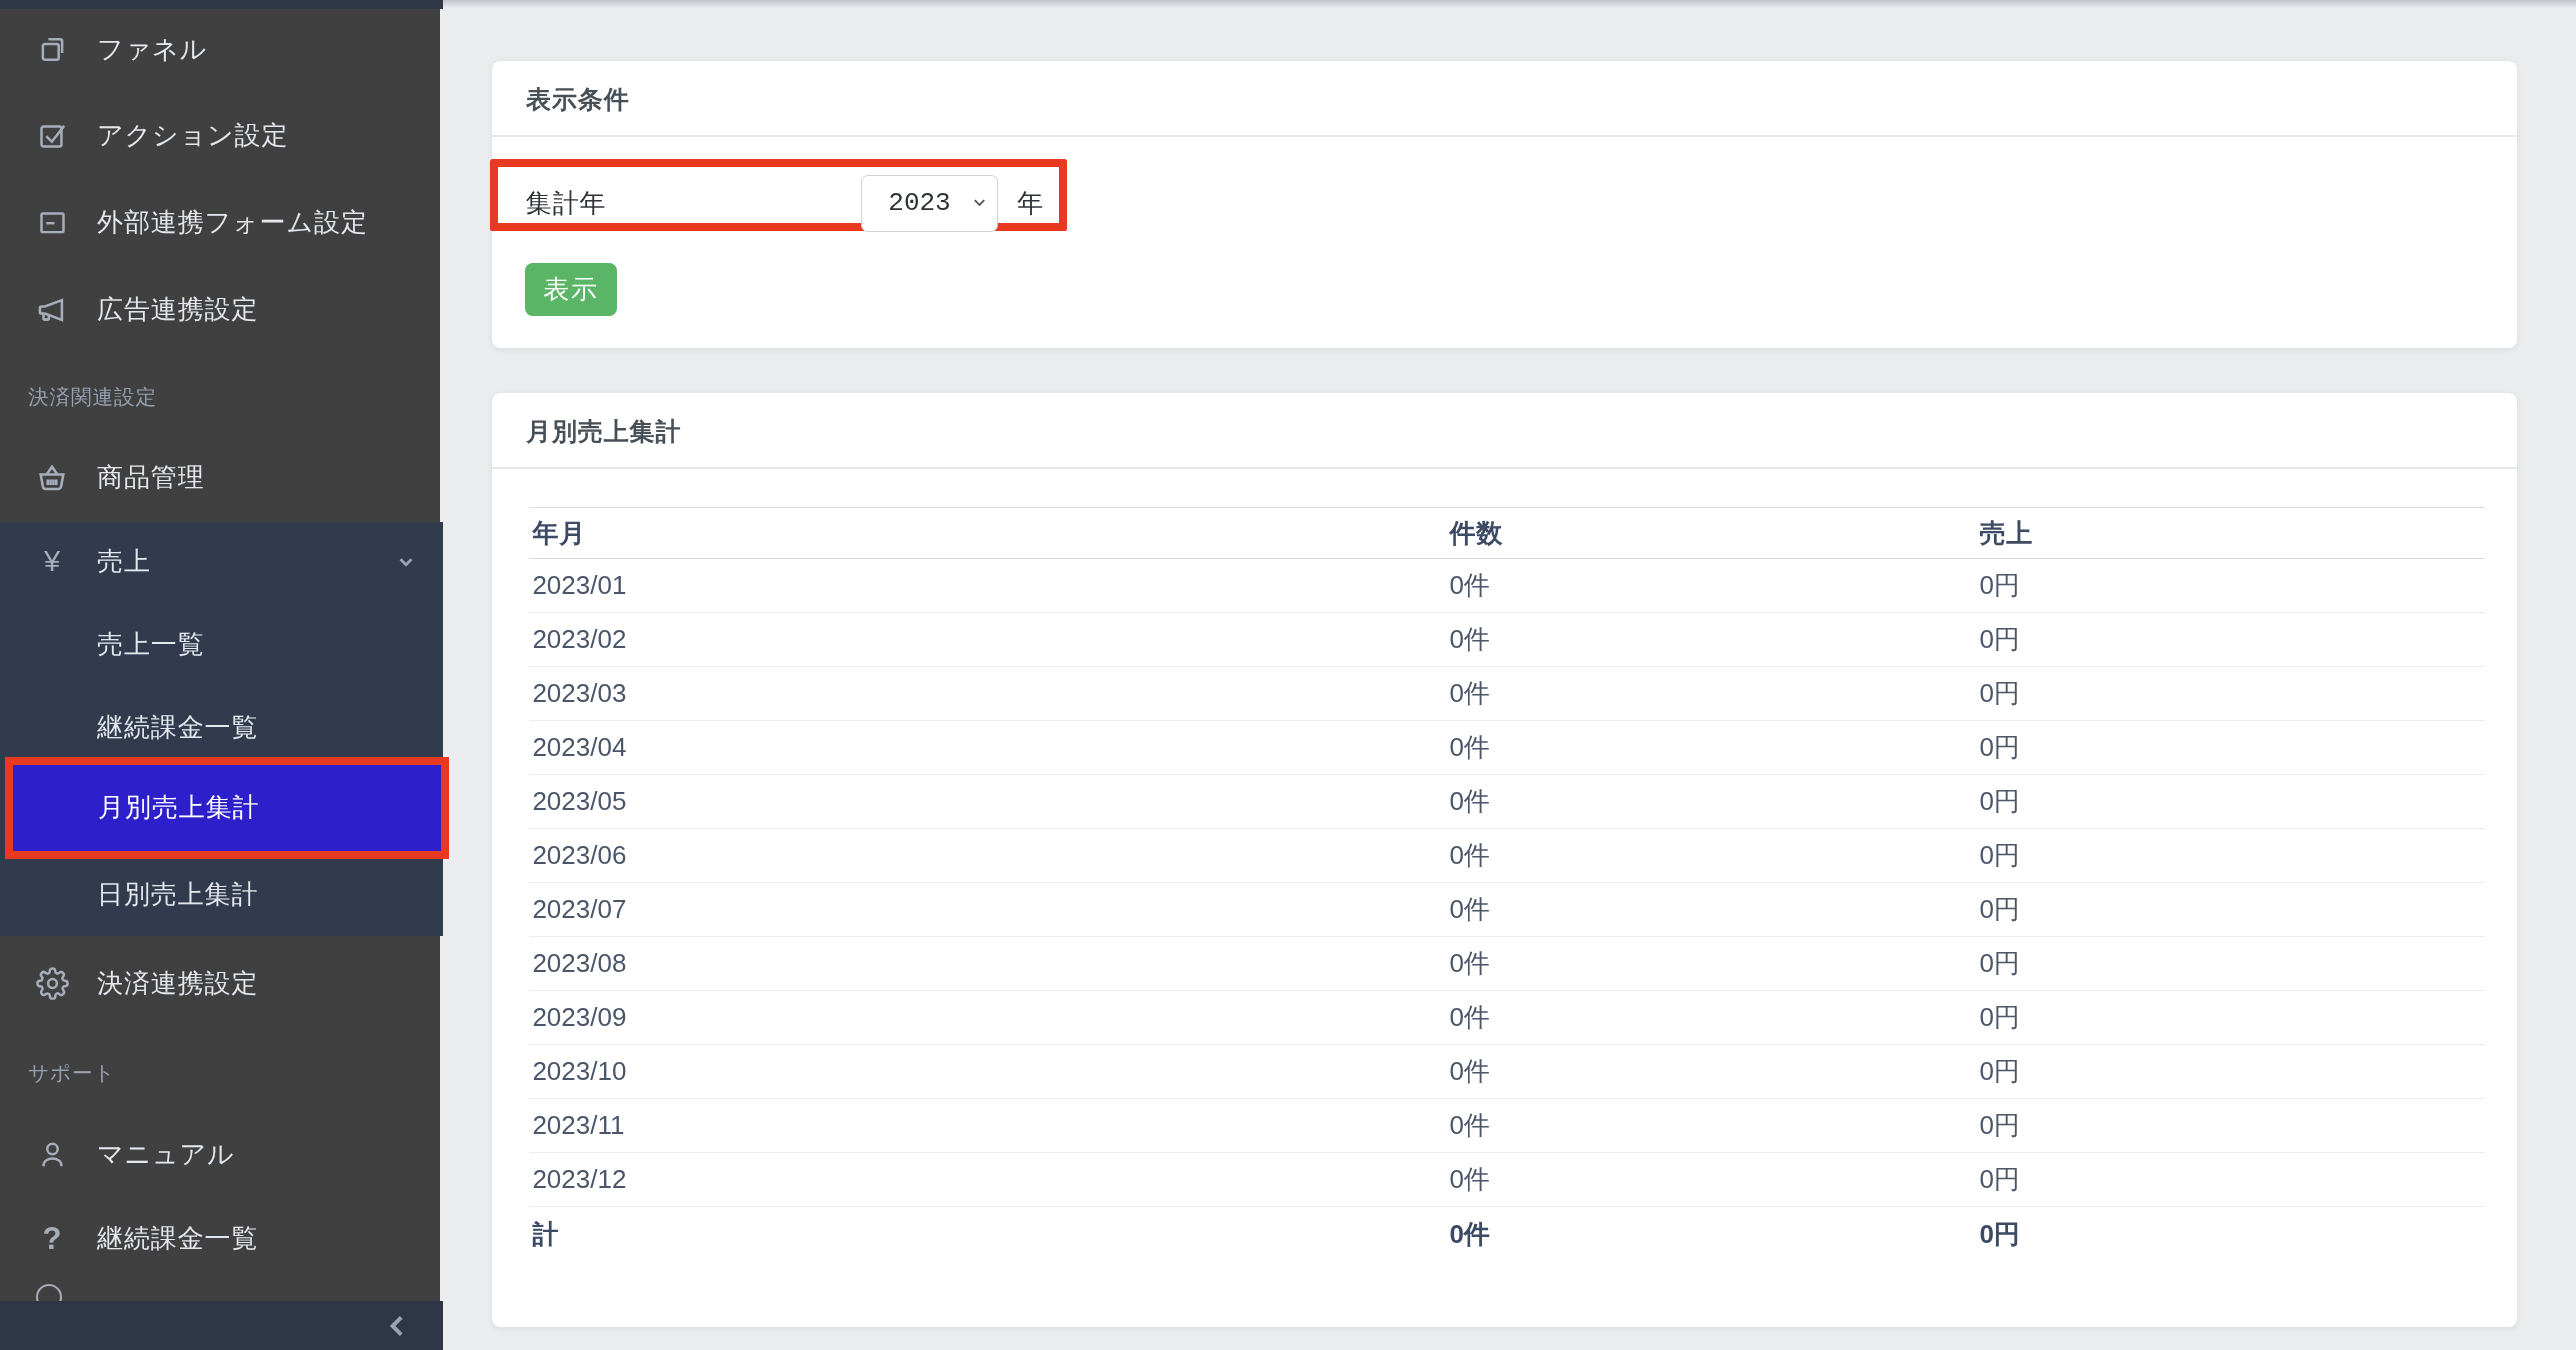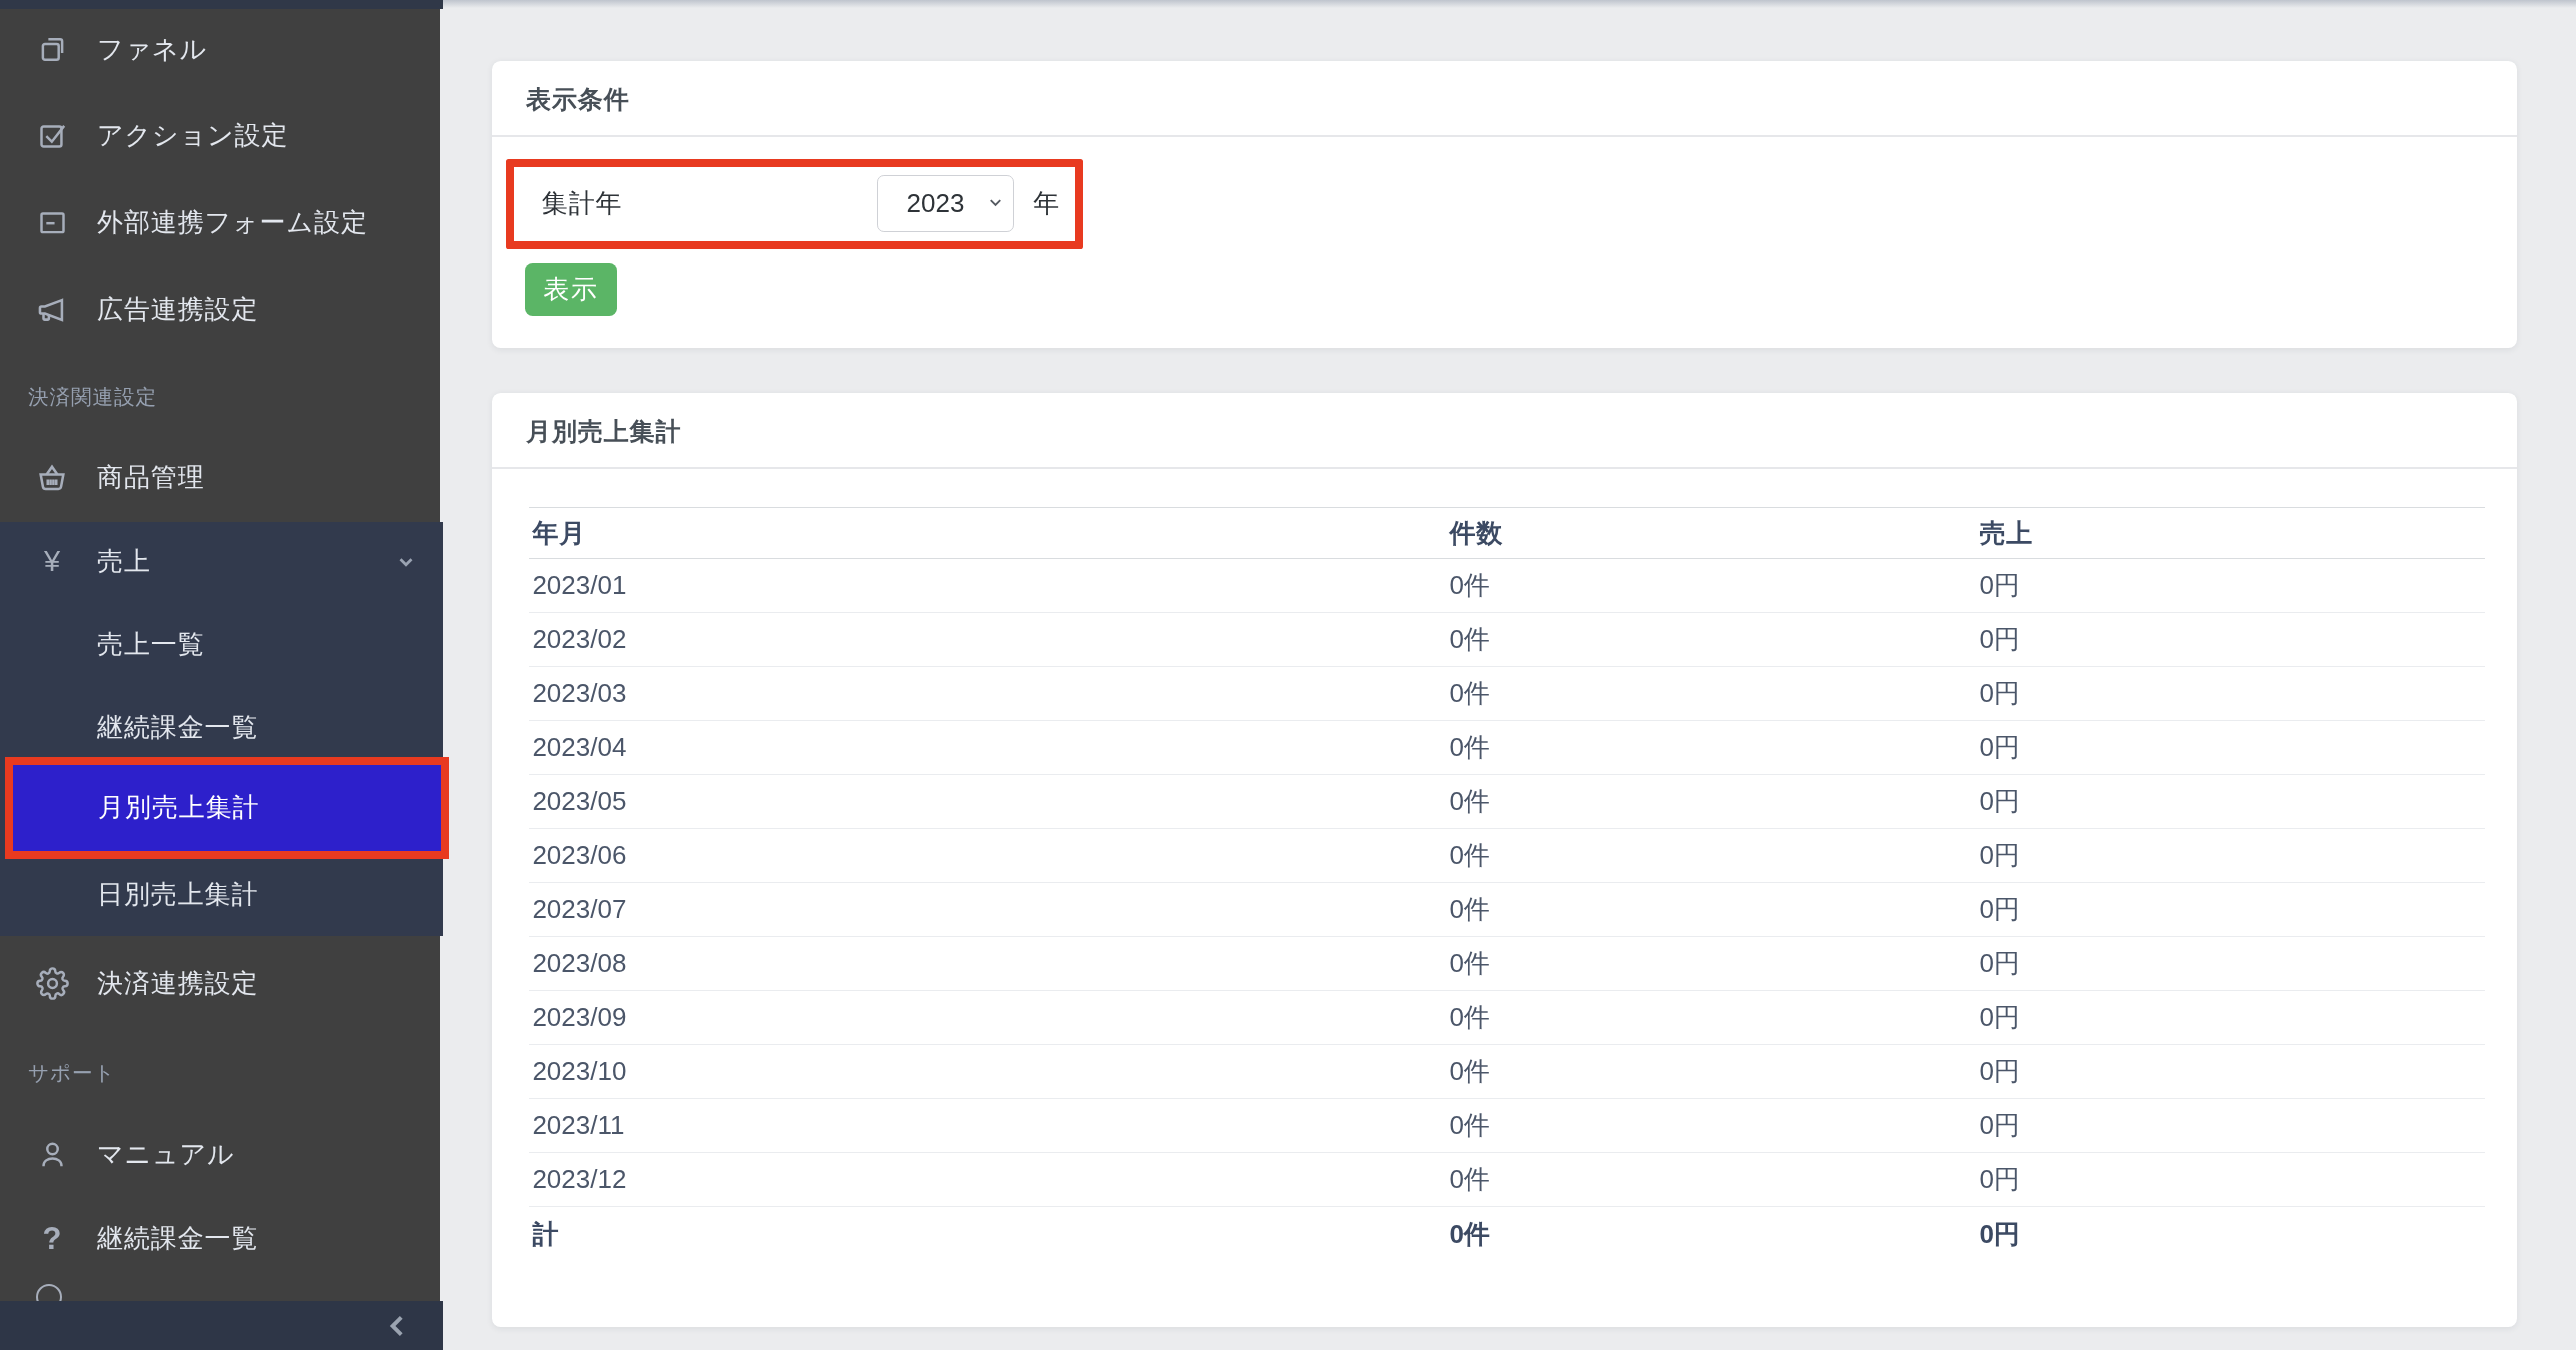--- a/index.html
+++ b/index.html
@@ -41,29 +41,29 @@
     background:linear-gradient(#bfc4cd, rgba(235,236,238,0)); }
   .card { position:absolute; left:49px; width:2025px; background:#ffffff;
     border-radius:8.6px; box-shadow:0 1.7px 6.9px rgba(40,50,70,.08); }
   .card-title { position:absolute; left:34px; top:0; height:74px; line-height:76px;
     font-size:25px; color:#474f57; letter-spacing:0.9px; }
   .card-divider { position:absolute; left:0; top:74px; width:100%; height:1.7px;
     background:#e6e7ea; }
 
   
   #filter-card { top:61px; height:287px; }
-  .filter-annotation { position:absolute; left:-1.7px; top:98px; width:577px; height:90px;
-    border:8.6px solid #e83a20; border-radius:2.6px; background:#fff;margin-left:16px; }
+  .filter-annotation { position:absolute; left:-1.7px; top:98px; width:577px; height:72px;
+    border:8.6px solid #e83a20; border-radius:2.6px; background:#fff; }
   .filter-annotation .flabel { position:absolute; left:27.5px; top:0; height:73px;
     line-height:73px; font-size:26px; color:#2e3338; letter-spacing:0.9px; }
   .year-select { position:absolute; left:363px; top:7.7px; width:137px; height:57px;
     background:#fff; border:1.7px solid #cfd1d6; border-radius:6.9px; cursor:pointer;
     display:flex; align-items:center; }
   .year-select .val { flex:1; text-align:center; padding-right:20.6px;
-    font-size:26px; color:#2e3338; }
+    font-size:26px; color:#2e3338;font-family:Liberation Mono, monospace; }
   .year-select .sel-chev { position:absolute; right:8.6px; top:17px; }
   .year-unit { position:absolute; left:519px; top:0; height:73px; line-height:73px;
     font-size:26px; color:#2e3338; }
   .show-btn { position:absolute; left:33px; top:202px; width:92px; height:53px;
     background:#5bb566; border:none; border-radius:7.7px; color:#ffffff; font-size:26px;
     letter-spacing:1.7px; cursor:pointer; font-family:inherit; }
 
   
   #table-card { top:393px; height:934px; }
   .sales-table { position:absolute; left:37px; top:114px; width:1956px;

